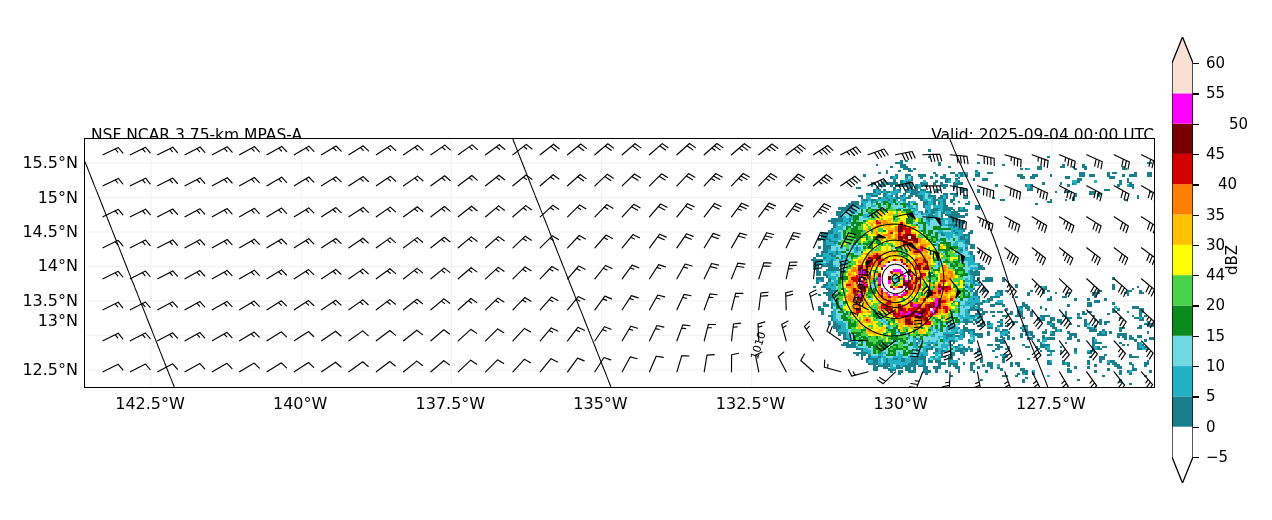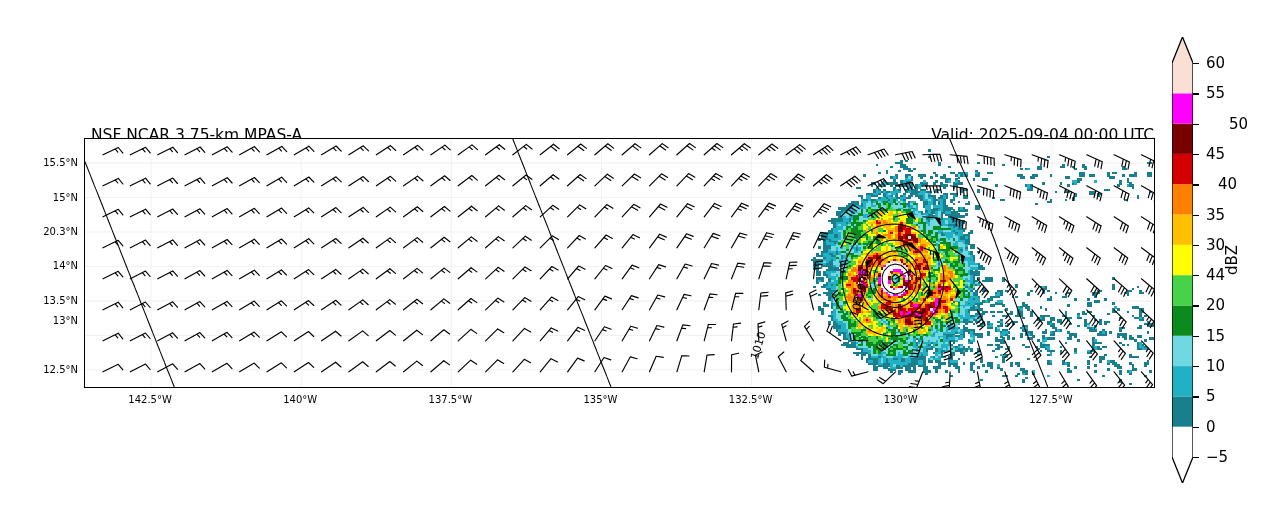--- a/index.html
+++ b/index.html
@@ -12,23 +12,23 @@
   #hdr-left{left:91px;top:80px;text-align:left;}
   #hdr-right{right:118px;top:80px;text-align:right;}
 
   
   #axes{position:absolute;left:84px;top:138px;width:1071px;height:250px;
         border:1.3px solid #000;box-sizing:border-box;overflow:hidden;
         background:#ffffff;}
   #plotsvg{position:absolute;left:0;top:0;}
 
   
-  .ytick{position:absolute;right:1194px;font-size:10px;white-space:pre;
+  .ytick{position:absolute;right:1194px;font-size:16px;white-space:pre;
          text-align:right;transform:translateY(-50%);}
-  .xtick{position:absolute;top:394px;font-size:10px;white-space:pre;
+  .xtick{position:absolute;top:394px;font-size:16px;white-space:pre;
          transform:translateX(-50%);}
 
   
   #cbar{position:absolute;left:1172px;top:37px;width:21px;height:446px;}
   #cbar-body{position:absolute;left:0;top:0;width:21px;height:446px;}
   .cbtick{position:absolute;left:28px;font-size:15px;white-space:pre;
           transform:translateY(-50%);}
   .cbtickmark{position:absolute;left:21px;width:6px;height:1.3px;background:#000;}
   #cbar-label{position:absolute;left:1232px;top:260px;font-size:15px;
               transform:translate(-50%,-50%) rotate(-90deg);white-space:pre;}
@@ -105,21 +105,21 @@
         <g id="barbs" stroke="#000000" stroke-width="1.15" fill="none" stroke-linecap="round" stroke-linejoin="round">
             <path d="M18.0 15.8L33.3 8.5M33.3 8.5L37.9 14.1M30.3 10.0L32.8 13.1M45.3 15.8L60.6 8.3M60.6 8.3L65.2 13.9M57.5 9.8L60.1 12.9M72.7 15.8L87.8 8.2M87.8 8.2L92.5 13.6M84.8 9.7L87.4 12.7M100.0 15.8L115.1 8.0M115.1 8.0L119.8 13.4M112.0 9.6L114.7 12.6M127.3 15.8L142.3 7.8M142.3 7.8L147.1 13.2M139.3 9.4L142.0 12.4M154.6 15.8L169.5 7.6M169.5 7.6L174.4 12.9M166.5 9.3L169.2 12.2M182.0 15.8L196.7 7.4M196.7 7.4L201.7 12.7M193.8 9.1L196.5 12.0M209.3 15.8L223.9 7.2M223.9 7.2L228.9 12.4M221.0 8.9L223.8 11.8M236.6 15.8L251.1 7.0M251.1 7.0L256.2 12.1M248.2 8.8L251.1 11.6M263.9 15.8L278.3 6.8M278.3 6.8L283.5 11.8M275.5 8.6L278.3 11.4M291.3 15.8L305.5 6.6M305.5 6.6L310.7 11.5M302.7 8.4L305.6 11.2M318.6 15.8L332.7 6.3M332.7 6.3L338.0 11.2M329.9 8.2L332.8 11.0M345.9 15.8L359.9 6.1M359.9 6.1L365.2 10.9M357.1 8.1L360.1 10.7M373.2 15.8L387.0 5.9M387.0 5.9L392.5 10.6M384.3 7.9L387.3 10.5M400.6 15.8L414.2 5.7M414.2 5.7L419.7 10.3M411.5 7.7L414.5 10.3M427.9 15.8L441.3 5.4M441.3 5.4L447.0 10.0M438.7 7.5L441.8 10.0M455.2 15.8L468.5 5.2M468.5 5.2L474.2 9.7M465.9 7.4L471.5 11.8M482.6 15.8L495.7 5.0M495.7 5.0L501.4 9.4M493.0 7.2L498.8 11.5M509.9 15.8L522.8 4.8M522.8 4.8L528.6 9.1M520.2 7.0L526.1 11.3M537.2 15.8L550.0 4.7M550.0 4.7L555.9 8.9M547.5 6.9L553.3 11.1M564.5 15.8L577.2 4.6M577.2 4.6L583.1 8.7M574.7 6.8L580.6 11.0M591.9 15.8L604.5 4.5M604.5 4.5L610.4 8.6M602.0 6.8L607.9 10.9M619.2 15.8L631.9 4.5M631.9 4.5L637.8 8.6M629.3 6.8L635.2 10.9M626.8 9.1L630.1 11.3M646.5 15.8L659.3 4.7M659.3 4.7L665.2 8.8M656.8 6.9L662.6 11.1M654.2 9.1L657.4 11.5M673.8 15.8L686.9 5.0M686.9 5.0L692.7 9.3M684.3 7.2L690.1 11.5M681.7 9.3L684.9 11.7M701.2 15.8L714.7 5.6M714.7 5.6L720.3 10.1M712.0 7.6L717.5 12.2M709.3 9.7L714.8 14.2M728.5 15.8L742.7 6.5M742.7 6.5L747.9 11.4M739.8 8.4L745.1 13.3M737.0 10.2L742.2 15.2M734.2 12.1L737.1 14.8M755.8 15.8L770.9 7.9M770.9 7.9L775.6 13.4M767.8 9.5L772.6 14.9M764.8 11.1L769.6 16.5M761.8 12.7L764.5 15.7M783.1 15.8L799.1 10.0M799.1 10.0L803.1 16.0M795.9 11.1L799.9 17.1M792.7 12.3L796.7 18.3M789.5 13.5L793.5 19.5M810.5 15.8L827.1 12.5M827.1 12.5L830.1 19.0M823.8 13.1L826.8 19.7M820.5 13.8L823.5 20.4M817.1 14.5L820.1 21.0M837.8 15.8L854.8 15.1M854.8 15.1L856.7 22.0M851.4 15.2L853.3 22.2M848.0 15.4L849.9 22.3M844.6 15.5L846.6 22.5M865.1 15.8L882.0 17.4M882.0 17.4L883.0 24.6M878.6 17.1L879.7 24.2M875.3 16.8L876.3 23.9M871.9 16.5L872.9 23.6M892.4 15.8L909.1 19.3M909.1 19.3L909.3 26.5M905.8 18.6L906.0 25.8M902.4 17.9L902.6 25.1M899.1 17.2L899.3 24.4M919.8 15.8L936.1 20.6M936.1 20.6L935.7 27.8M932.8 19.7L932.4 26.9M929.5 18.7L929.2 25.9M926.3 17.8L926.1 21.8M947.1 15.8L963.1 21.6M963.1 21.6L962.3 28.7M959.9 20.4L959.1 27.6M956.7 19.3L955.9 26.4M953.5 18.1L953.0 22.1M974.4 15.8L990.2 22.3M990.2 22.3L989.0 29.4M987.0 21.0L985.9 28.1M983.9 19.7L982.8 26.8M980.7 18.4L980.1 22.4M1001.7 15.8L1017.3 22.7M1017.3 22.7L1016.0 29.8M1014.2 21.4L1012.8 28.4M1011.1 20.0L1009.7 27.1M1029.1 15.8L1044.4 23.1M1044.4 23.1L1043.0 30.1M1041.4 21.6L1039.9 28.7M1038.3 20.2L1036.8 27.2M1056.4 15.8L1071.7 23.3M1071.7 23.3L1070.1 30.3M1068.6 21.8L1067.0 28.8M1065.6 20.3L1064.0 27.4M18.0 46.8L33.3 39.4M33.3 39.4L37.9 45.0M30.2 40.9L32.8 44.0M45.3 46.8L60.5 39.2M60.5 39.2L65.2 44.8M57.5 40.8L60.1 43.8M72.7 46.8L87.8 39.1M87.8 39.1L92.5 44.5M84.8 40.6L87.4 43.6M100.0 46.8L115.0 38.9M115.0 38.9L119.8 44.3M112.0 40.5L114.6 43.5M127.3 46.8L142.2 38.7M142.2 38.7L147.1 44.0M139.2 40.3L141.9 43.3M154.6 46.8L169.4 38.5M169.4 38.5L174.3 43.7M166.5 40.1L169.2 43.1M182.0 46.8L196.6 38.2M196.6 38.2L201.6 43.4M193.7 40.0L196.5 42.9M209.3 46.8L223.8 38.0M223.8 38.0L228.9 43.2M220.9 39.8L223.7 42.6M236.6 46.8L251.0 37.8M251.0 37.8L256.2 42.8M248.1 39.6L251.0 42.4M263.9 46.8L278.2 37.6M278.2 37.6L283.4 42.5M275.3 39.4L278.2 42.2M291.3 46.8L305.4 37.3M305.4 37.3L310.7 42.2M302.5 39.2L305.5 41.9M318.6 46.8L332.5 37.1M332.5 37.1L337.9 41.8M329.7 39.0L332.7 41.7M345.9 46.8L359.6 36.8M359.6 36.8L365.1 41.5M356.9 38.8L359.9 41.4M373.2 46.8L386.8 36.5M386.8 36.5L392.3 41.1M384.1 38.6L387.2 41.1M400.6 46.8L413.9 36.3M413.9 36.3L419.6 40.7M411.2 38.4L414.4 40.9M427.9 46.8L441.0 36.0M441.0 36.0L446.8 40.3M438.4 38.2L441.6 40.6M455.2 46.8L468.1 35.7M468.1 35.7L473.9 40.0M465.5 38.0L468.8 40.3M482.6 46.8L495.2 35.5M495.2 35.5L501.1 39.6M492.7 37.8L498.6 41.8M509.9 46.8L522.3 35.2M522.3 35.2L528.3 39.2M519.8 37.5L525.8 41.5M537.2 46.8L549.4 35.0M549.4 35.0L555.5 38.8M546.9 37.4L553.0 41.2M564.5 46.8L576.5 34.8M576.5 34.8L582.6 38.5M574.1 37.2L580.2 40.9M591.9 46.8L603.6 34.6M603.6 34.6L609.8 38.2M601.3 37.0L607.5 40.7M619.2 46.8L630.8 34.5M630.8 34.5L637.1 38.1M628.5 37.0L634.8 40.5M626.2 39.4L629.6 41.4M646.5 46.8L658.2 34.5M658.2 34.5L664.4 38.0M655.8 36.9L662.1 40.5M653.5 39.4L657.0 41.4M673.8 46.8L685.6 34.6M685.6 34.6L691.8 38.3M683.3 37.0L689.5 40.7M680.9 39.5L684.4 41.5M701.2 46.8L713.3 35.0M713.3 35.0L719.4 38.8M710.9 37.4L717.0 41.2M708.5 39.7L714.5 43.6M728.5 46.8L741.4 35.8M741.4 35.8L747.2 40.0M738.8 38.0L744.6 42.2M736.2 40.2L742.1 44.4M733.6 42.4L736.9 44.8M755.8 46.8L769.8 37.2M769.8 37.2L775.2 42.1M767.0 39.2L772.4 44.0M764.2 41.1L769.6 45.9M761.4 43.0L766.8 47.8M783.1 46.8L798.6 39.7M798.6 39.7L803.0 45.4M795.5 41.1L799.9 46.8M792.4 42.6L796.8 48.2M789.3 44.0L793.8 49.6M810.5 46.8L827.0 43.1M827.0 43.1L830.2 49.6M823.7 43.9L826.9 50.3M820.4 44.6L823.6 51.1M817.1 45.4L820.3 51.8M813.8 46.1L815.5 49.7M837.8 46.8L854.8 46.8M854.8 46.8L856.5 53.8M851.4 46.8L853.1 53.8M848.0 46.8L849.7 53.8M844.6 46.8L846.3 53.8M841.2 46.8L842.1 50.7M865.1 46.8L881.9 49.8M881.9 49.8L882.3 56.9M878.5 49.2L879.0 56.4M875.2 48.6L875.6 55.8M871.8 48.0L872.3 55.2M868.5 47.4L868.7 51.4M892.4 46.8L908.7 51.8M908.7 51.8L908.3 59.0M905.4 50.8L905.0 58.0M902.2 49.8L901.8 57.0M898.9 48.8L898.5 56.0M919.8 46.8L935.6 53.1M935.6 53.1L934.5 60.2M932.4 51.8L931.4 59.0M929.2 50.6L928.2 57.7M926.1 49.3L925.1 56.5M947.1 46.8L962.5 53.9M962.5 53.9L961.1 61.0M959.4 52.5L958.0 59.6M956.4 51.1L955.0 58.2M953.3 49.7L952.5 53.6M974.4 46.8L989.6 54.5M989.6 54.5L988.0 61.5M986.6 52.9L984.9 59.9M983.5 51.4L981.9 58.4M980.5 49.9L979.6 53.8M1001.7 46.8L1016.8 54.8M1016.8 54.8L1015.0 61.8M1013.8 53.2L1012.0 60.2M1010.8 51.6L1009.0 58.6M1029.1 46.8L1044.0 55.0M1044.0 55.0L1042.1 62.0M1041.0 53.4L1039.1 60.3M1038.0 51.7L1036.1 58.7M1056.4 46.8L1071.2 55.1M1071.2 55.1L1069.3 62.1M1068.3 53.5L1066.3 60.4M1065.3 51.8L1063.3 58.7M18.0 77.8L33.3 70.3M33.3 70.3L37.9 75.9M30.2 71.8L32.8 74.9M45.3 77.8L60.5 70.2M60.5 70.2L65.2 75.7M57.5 71.7L60.1 74.8M72.7 77.8L87.7 70.0M87.7 70.0L92.5 75.4M84.7 71.5L87.3 74.6M100.0 77.8L115.0 69.8M115.0 69.8L119.7 75.1M112.0 71.4L114.6 74.4M127.3 77.8L142.2 69.6M142.2 69.6L147.0 74.9M139.2 71.2L141.9 74.2M154.6 77.8L169.4 69.3M169.4 69.3L174.3 74.6M166.4 71.0L169.2 73.9M182.0 77.8L196.6 69.1M196.6 69.1L201.6 74.3M193.6 70.9L196.4 73.7M209.3 77.8L223.7 68.9M223.7 68.9L228.8 73.9M220.8 70.7L223.7 73.5M236.6 77.8L250.9 68.6M250.9 68.6L256.1 73.6M248.0 70.5L250.9 73.2M263.9 77.8L278.1 68.4M278.1 68.4L283.4 73.3M275.2 70.3L278.2 73.0M291.3 77.8L305.2 68.1M305.2 68.1L310.6 72.9M302.4 70.0L305.4 72.7M318.6 77.8L332.3 67.8M332.3 67.8L337.8 72.5M329.6 69.8L332.6 72.4M345.9 77.8L359.4 67.5M359.4 67.5L365.0 72.1M356.7 69.6L359.8 72.1M373.2 77.8L386.5 67.2M386.5 67.2L392.2 71.7M383.9 69.4L387.0 71.8M400.6 77.8L413.6 66.9M413.6 66.9L419.4 71.2M411.0 69.1L414.2 71.5M427.9 77.8L440.7 66.6M440.7 66.6L446.5 70.7M438.1 68.8L441.4 71.2M455.2 77.8L467.7 66.3M467.7 66.3L473.7 70.3M465.2 68.6L468.5 70.8M482.6 77.8L494.7 65.9M494.7 65.9L500.8 69.8M492.3 68.3L495.7 70.5M509.9 77.8L521.7 65.6M521.7 65.6L527.9 69.3M519.3 68.1L522.8 70.1M537.2 77.8L548.7 65.3M548.7 65.3L555.0 68.8M546.4 67.8L552.7 71.3M564.5 77.8L575.6 65.0M575.6 65.0L582.0 68.3M573.4 67.5L579.8 70.9M591.9 77.8L602.6 64.7M602.6 64.7L609.1 67.8M600.5 67.3L606.9 70.4M619.2 77.8L629.6 64.4M629.6 64.4L636.2 67.4M627.5 67.1L634.1 70.1M646.5 77.8L656.7 64.2M656.7 64.2L663.3 67.1M654.6 66.9L661.3 69.8M652.6 69.7L656.3 71.3M673.8 77.8L683.9 64.1M683.9 64.1L690.5 66.9M681.9 66.9L688.5 69.7M679.9 69.6L683.5 71.2M701.2 77.8L711.3 64.2M711.3 64.2L717.9 67.1M709.3 66.9L715.9 69.8M707.3 69.7L713.9 72.5M728.5 77.8L739.2 64.7M739.2 64.7L745.7 67.8M737.1 67.3L743.5 70.4M734.9 69.9L741.4 73.1M732.8 72.6L736.4 74.3M755.8 77.8L767.8 65.8M767.8 65.8L774.0 69.6M765.4 68.2L771.6 72.0M763.0 70.6L769.2 74.4M760.6 73.0L766.7 76.8M783.1 77.8L797.4 68.6M797.4 68.6L802.6 73.5M794.5 70.4L799.8 75.4M791.7 72.3L796.9 77.2M788.8 74.1L794.1 79.1M786.0 76.0L788.9 78.7M810.5 77.8L826.9 73.7M826.9 73.7L830.3 80.1L822.8 74.7ZM821.8 75.0L823.7 78.5M837.8 77.8L854.7 79.3M854.7 79.3L855.8 86.4L850.5 78.9ZM865.1 77.8L881.3 83.0M881.3 83.0L880.8 90.2M878.1 82.0L877.5 89.2M874.8 80.9L874.3 88.1M871.6 79.9L871.1 87.1M868.3 78.9L868.1 82.9M892.4 77.8L907.9 85.0M907.9 85.0L906.5 92.0M904.8 83.5L903.4 90.6M901.7 82.1L900.3 89.2M898.6 80.7L897.2 87.7M895.5 79.3L894.7 83.2M919.8 77.8L934.7 86.0M934.7 86.0L932.8 92.9M931.7 84.3L929.8 91.3M928.7 82.7L926.8 89.7M925.7 81.1L923.9 88.0M947.1 77.8L961.7 86.5M961.7 86.5L959.6 93.4M958.8 84.8L956.7 91.6M955.9 83.0L953.7 89.9M952.9 81.3L951.8 85.1M974.4 77.8L988.9 86.8M988.9 86.8L986.6 93.6M986.0 85.0L983.7 91.8M983.1 83.2L980.8 90.0M980.2 81.4L978.9 85.2M1001.7 77.8L1016.1 86.9M1016.1 86.9L1013.8 93.7M1013.2 85.1L1010.9 91.9M1010.4 83.3L1008.0 90.1M1029.1 77.8L1043.4 87.0M1043.4 87.0L1041.0 93.8M1040.5 85.2L1038.2 92.0M1037.7 83.3L1035.3 90.1M1056.4 77.8L1070.7 87.0M1070.7 87.0L1068.4 93.8M1067.9 85.2L1065.5 92.0M1065.0 83.3L1062.6 90.1M18.0 108.8L33.2 101.3M33.2 101.3L37.9 106.8M30.2 102.8L32.8 105.9M45.3 108.8L60.5 101.1M60.5 101.1L65.2 106.6M57.5 102.7L60.0 105.7M72.7 108.8L87.7 100.9M87.7 100.9L92.4 106.3M84.7 102.5L87.3 105.5M100.0 108.8L114.9 100.7M114.9 100.7L119.7 106.0M111.9 102.3L114.6 105.3M127.3 108.8L142.1 100.5M142.1 100.5L147.0 105.7M139.2 102.1L141.9 105.1M154.6 108.8L169.3 100.2M169.3 100.2L174.3 105.4M166.4 102.0L169.1 104.8M182.0 108.8L196.5 100.0M196.5 100.0L201.6 105.1M193.6 101.8L196.4 104.6M209.3 108.8L223.7 99.7M223.7 99.7L228.8 104.8M220.8 101.6L223.6 104.4M236.6 108.8L250.8 99.5M250.8 99.5L256.1 104.4M248.0 101.3L250.9 104.1M263.9 108.8L277.9 99.2M277.9 99.2L283.3 104.0M275.1 101.1L278.1 103.8M291.3 108.8L305.1 98.9M305.1 98.9L310.5 103.6M302.3 100.9L305.3 103.5M318.6 108.8L332.2 98.6M332.2 98.6L337.7 103.2M329.4 100.6L332.5 103.2M345.9 108.8L359.2 98.3M359.2 98.3L364.9 102.7M356.6 100.4L359.7 102.9M373.2 108.8L386.3 97.9M386.3 97.9L392.1 102.2M383.7 100.1L386.9 102.5M400.6 108.8L413.3 97.6M413.3 97.6L419.2 101.7M410.8 99.8L414.0 102.1M427.9 108.8L440.3 97.2M440.3 97.2L446.3 101.2M437.8 99.5L441.2 101.8M455.2 108.8L467.3 96.8M467.3 96.8L473.4 100.6M464.9 99.2L468.3 101.3M482.6 108.8L494.2 96.5M494.2 96.5L500.4 100.0M491.9 98.9L495.3 100.9M509.9 108.8L521.1 96.0M521.1 96.0L527.4 99.4M518.8 98.6L522.4 100.5M537.2 108.8L547.9 95.6M547.9 95.6L554.4 98.8M545.8 98.3L549.4 100.0M564.5 108.8L574.7 95.2M574.7 95.2L581.3 98.1M572.7 97.9L579.3 100.8M591.9 108.8L601.5 94.8M601.5 94.8L608.2 97.4M599.5 97.6L606.3 100.2M619.2 108.8L628.2 94.4M628.2 94.4L635.0 96.7M626.4 97.3L633.2 99.6M646.5 108.8L654.9 94.1M654.9 94.1L661.8 96.0M653.2 97.0L660.1 99.0M673.8 108.8L681.6 93.7M681.6 93.7L688.6 95.5M680.1 96.8L687.0 98.5M678.5 99.8L682.4 100.7M701.2 108.8L708.5 93.5M708.5 93.5L715.5 95.0M707.0 96.6L714.0 98.1M705.5 99.6L709.4 100.5M728.5 108.8L735.6 93.4M735.6 93.4L742.7 94.8M734.2 96.5L741.2 97.9M732.8 99.6L739.8 101.0M755.8 108.8L763.6 93.7M763.6 93.7L770.6 95.5M762.0 96.8L769.0 98.5M760.5 99.8L767.5 101.5M758.9 102.8L765.9 104.5M783.1 108.8L793.8 95.6M793.8 95.6L800.3 98.6L791.1 98.9ZM790.5 99.7L794.1 101.4M810.5 108.8L826.7 104.0M826.7 104.0L830.4 110.2L822.7 105.2ZM821.7 105.5L825.3 111.7M818.4 106.5L822.0 112.7M815.2 107.4L817.2 110.9M837.8 108.8L853.9 114.3M853.9 114.3L853.2 121.5L849.9 112.9ZM848.9 112.6L848.2 119.8M845.7 111.5L845.3 115.5M865.1 108.8L879.6 117.7M879.6 117.7L877.4 124.6L876.0 115.5ZM892.4 108.8L906.2 118.8M906.2 118.8L903.5 125.4M903.5 116.8L900.7 123.5M900.7 114.8L898.0 121.5M898.0 112.8L895.2 119.5M895.2 110.8L893.7 114.5M919.8 108.8L933.3 119.1M933.3 119.1L930.4 125.7M930.6 117.1L927.7 123.7M927.9 115.0L925.0 121.6M925.2 113.0L922.3 119.5M947.1 108.8L960.6 119.2M960.6 119.2L957.6 125.8M957.9 117.1L954.9 123.7M955.2 115.1L952.2 121.6M952.5 113.0L950.8 116.6M974.4 108.8L987.9 119.2M987.9 119.2L985.0 125.8M985.2 117.1L982.3 123.7M982.5 115.0L979.6 121.6M979.8 113.0L978.2 116.6M1001.7 108.8L1015.3 119.1M1015.3 119.1L1012.4 125.7M1012.6 117.0L1009.7 123.6M1009.9 115.0L1007.0 121.6M1029.1 108.8L1042.7 119.0M1042.7 119.0L1039.9 125.6M1040.0 116.9L1037.2 123.6M1037.3 114.9L1034.4 121.5M1056.4 108.8L1070.1 118.8M1070.1 118.8L1067.4 125.5M1067.4 116.8L1064.6 123.5M1064.6 114.8L1061.9 121.5M18.0 139.8L33.2 132.3M33.2 132.3L37.8 137.8M30.2 133.8L32.8 136.8M45.3 139.8L60.5 132.1M60.5 132.1L65.1 137.5M57.4 133.6L60.0 136.7M72.7 139.8L87.7 131.9M87.7 131.9L92.4 137.2M84.7 133.5L87.3 136.4M100.0 139.8L114.9 131.6M114.9 131.6L119.7 137.0M111.9 133.3L114.6 136.2M127.3 139.8L142.1 131.4M142.1 131.4L147.0 136.7M139.1 133.1L141.9 136.0M154.6 139.8L169.3 131.2M169.3 131.2L174.3 136.3M166.3 132.9L169.1 135.8M182.0 139.8L196.4 130.9M196.4 130.9L201.5 136.0M193.5 132.7L196.4 135.5M209.3 139.8L223.6 130.6M223.6 130.6L228.8 135.6M220.7 132.5L223.6 135.2M236.6 139.8L250.7 130.4M250.7 130.4L256.0 135.2M247.9 132.2L250.8 135.0M263.9 139.8L277.8 130.1M277.8 130.1L283.2 134.8M275.1 132.0L278.1 134.7M291.3 139.8L304.9 129.7M304.9 129.7L310.4 134.4M302.2 131.8L305.3 134.3M318.6 139.8L332.0 129.4M332.0 129.4L337.6 133.9M329.3 131.5L332.5 134.0M345.9 139.8L359.1 129.1M359.1 129.1L364.8 133.4M356.4 131.2L359.6 133.6M373.2 139.8L386.1 128.7M386.1 128.7L391.9 132.9M383.5 130.9L386.8 133.2M400.6 139.8L413.1 128.3M413.1 128.3L419.0 132.3M410.6 130.6L413.9 132.8M427.9 139.8L440.0 127.9M440.0 127.9L446.1 131.7M437.6 130.3L441.0 132.4M455.2 139.8L466.9 127.5M466.9 127.5L473.1 131.0M464.5 129.9L468.0 131.9M482.6 139.8L493.7 127.0M493.7 127.0L500.1 130.3M491.5 129.6L495.0 131.4M509.9 139.8L520.5 126.5M520.5 126.5L527.0 129.6M518.3 129.2L522.0 130.9M537.2 139.8L547.1 126.1M547.1 126.1L553.8 128.8M545.2 128.8L548.9 130.3M564.5 139.8L573.7 125.6M573.7 125.6L580.5 127.9M571.9 128.4L575.7 129.7M591.9 139.8L600.2 125.0M600.2 125.0L607.1 127.0M598.5 128.0L602.4 129.1M619.2 139.8L626.6 124.5M626.6 124.5L633.6 126.1M625.1 127.6L632.1 129.2M646.5 139.8L652.8 124.1M652.8 124.1L659.9 125.1M651.6 127.2L658.7 128.3M673.8 139.8L678.9 123.6M678.9 123.6L686.1 124.1M677.9 126.9L685.1 127.3M701.2 139.8L704.8 123.2M704.8 123.2L712.0 123.1M704.0 126.6L711.2 126.4M703.3 129.9L707.3 129.8M728.5 139.8L730.4 123.0M730.4 123.0L737.6 122.1M730.0 126.3L737.2 125.5M729.6 129.7L736.8 128.9M755.8 139.8L755.8 122.8M755.8 122.8L762.8 121.2M755.8 126.2L762.8 124.6M755.8 129.6L762.8 128.0M755.8 133.0L759.7 132.1M783.1 139.8L780.8 123.0M780.8 123.0L787.5 120.4L781.4 127.2ZM781.5 128.2L785.3 126.8M810.5 139.8L825.1 131.2M825.1 131.2L830.1 136.3M822.1 132.9L824.9 135.8M837.8 139.8L847.0 154.1M847.0 154.1L842.1 159.3L844.7 150.5ZM844.2 149.7L839.2 154.9M842.3 146.8L837.4 152.0M865.1 139.8L875.4 153.3M875.4 153.3L870.9 158.9L872.9 150.0ZM892.4 139.8L903.5 152.8M903.5 152.8L899.2 158.6M901.3 150.2L897.0 156.0M899.1 147.6L894.8 153.4M896.9 145.0L892.6 150.8M919.8 139.8L931.3 152.3M931.3 152.3L927.4 158.3M929.0 149.8L925.0 155.8M926.7 147.3L922.7 153.3M924.4 144.8L922.2 148.2M947.1 139.8L959.1 151.9M959.1 151.9L955.3 158.0M956.7 149.5L952.9 155.6M954.3 147.1L950.5 153.2M951.9 144.7L949.8 148.1M974.4 139.8L986.8 151.5M986.8 151.5L983.2 157.8M984.3 149.2L980.7 155.4M981.8 146.9L978.2 153.1M1001.7 139.8L1014.4 151.2M1014.4 151.2L1010.9 157.5M1011.9 148.9L1008.4 155.3M1009.3 146.7L1005.9 153.0M1029.1 139.8L1042.0 150.9M1042.0 150.9L1038.7 157.3M1039.4 148.7L1036.1 155.1M1036.8 146.5L1033.5 152.9M1056.4 139.8L1069.5 150.7M1069.5 150.7L1066.3 157.1M1066.9 148.5L1063.7 155.0M1064.3 146.3L1061.1 152.8M18.0 170.8L33.2 163.2M33.2 163.2L37.8 168.8M30.2 164.8L32.8 167.8M45.3 170.8L60.4 163.0M60.4 163.0L65.1 168.5M57.4 164.6L60.0 167.6M72.7 170.8L87.7 162.8M87.7 162.8L92.4 168.2M84.7 164.4L87.3 167.4M100.0 170.8L114.9 162.6M114.9 162.6L119.7 167.9M111.9 164.2L114.6 167.2M127.3 170.8L142.0 162.4M142.0 162.4L147.0 167.6M139.1 164.1L141.8 167.0M154.6 170.8L169.2 162.1M169.2 162.1L174.3 167.3M166.3 163.9L169.1 166.7M182.0 170.8L196.4 161.8M196.4 161.8L201.5 166.9M193.5 163.6L196.4 166.4M209.3 170.8L223.5 161.6M223.5 161.6L228.8 166.5M220.7 163.4L223.6 166.2M236.6 170.8L250.7 161.3M250.7 161.3L256.0 166.1M247.9 163.2L250.8 165.9M263.9 170.8L277.8 160.9M277.8 160.9L283.2 165.7M275.0 162.9L278.0 165.5M291.3 170.8L304.8 160.6M304.8 160.6L310.4 165.2M302.1 162.7L305.2 165.2M318.6 170.8L331.9 160.3M331.9 160.3L337.6 164.7M329.2 162.4L332.4 164.8M345.9 170.8L358.9 159.9M358.9 159.9L364.7 164.2M356.3 162.1L359.5 164.4M373.2 170.8L385.9 159.5M385.9 159.5L391.8 163.6M383.4 161.8L386.7 164.0M400.6 170.8L412.8 159.1M412.8 159.1L418.9 162.9M410.4 161.4L413.7 163.6M427.9 170.8L439.7 158.6M439.7 158.6L445.9 162.3M437.3 161.1L440.8 163.1M455.2 170.8L466.5 158.1M466.5 158.1L472.9 161.5M464.3 160.7L467.8 162.6M482.6 170.8L493.2 157.6M493.2 157.6L499.7 160.7M491.1 160.3L494.7 162.0M509.9 170.8L519.9 157.1M519.9 157.1L526.5 159.9M517.9 159.9L521.6 161.4M537.2 170.8L546.4 156.6M546.4 156.6L553.2 158.9M544.6 159.4L548.3 160.7M564.5 170.8L572.8 156.0M572.8 156.0L579.7 157.9M571.1 159.0L575.0 160.0M591.9 170.8L599.0 155.4M599.0 155.4L606.0 156.8M597.6 158.5L601.5 159.3M619.2 170.8L625.0 154.9M625.0 154.9L632.1 155.7M623.8 158.1L627.8 158.5M646.5 170.8L650.6 154.4M650.6 154.4L657.8 154.4M649.8 157.7L653.8 157.7M673.8 170.8L675.9 154.0M675.9 154.0L683.1 153.2M675.5 157.3L682.7 156.6M701.2 170.8L700.7 153.9M700.7 153.9L707.6 152.0M700.8 157.3L707.7 155.4M728.5 170.8L724.6 154.3M724.6 154.3L731.0 151.1M725.4 157.6L731.8 154.4M755.8 170.8L747.2 156.2M747.2 156.2L752.5 151.2M749.0 159.1L754.2 154.1M750.7 162.0L753.6 159.3M783.1 170.8L768.3 162.5M768.3 162.5L770.3 155.6M771.3 164.2L773.3 157.2M774.2 165.8L776.2 158.9M777.2 167.5L778.3 163.7M810.5 170.8L795.8 179.5M795.8 179.5L790.8 174.3M798.7 177.7L793.7 172.5M801.7 176.0L796.7 170.8M804.6 174.3L799.6 169.1M807.5 172.6L804.8 169.7M837.8 170.8L836.1 187.8M836.1 187.8L828.9 188.7M836.4 184.4L829.3 185.3M836.7 181.0L829.6 181.9M837.1 177.6L830.0 178.6M837.4 174.2L833.5 174.8M865.1 170.8L869.9 187.1M869.9 187.1L863.7 190.7M869.0 183.9L862.7 187.5M868.0 180.6L861.7 184.2M867.0 177.4L860.8 180.9M892.4 170.8L900.2 186.0M900.2 186.0L894.7 190.7M898.6 183.0L893.1 187.6M897.1 179.9L891.6 184.6M895.5 176.9L892.5 179.5M919.8 170.8L929.1 185.0M929.1 185.0L924.2 190.3M927.2 182.2L922.3 187.5M925.4 179.4L920.4 184.6M923.5 176.5L920.8 179.4M947.1 170.8L957.5 184.3M957.5 184.3L952.9 189.9M955.4 181.6L950.9 187.2M953.3 178.9L948.8 184.5M974.4 170.8L985.5 183.7M985.5 183.7L981.3 189.6M983.3 181.1L979.1 187.0M981.1 178.6L976.9 184.4M1001.7 170.8L1013.4 183.2M1013.4 183.2L1009.5 189.2M1011.1 180.7L1007.1 186.8M1008.7 178.3L1004.8 184.3M1029.1 170.8L1041.2 182.8M1041.2 182.8L1037.4 188.9M1038.7 180.4L1035.0 186.6M1036.3 178.0L1034.2 181.4M1056.4 170.8L1068.8 182.4M1068.8 182.4L1065.3 188.7M1066.3 180.1L1062.8 186.4M1063.9 177.8L1061.9 181.3M18.0 201.8L33.2 194.2M33.2 194.2L37.8 199.8M30.2 195.8L32.8 198.8M45.3 201.8L60.4 194.0M60.4 194.0L65.1 199.5M57.4 195.6L60.0 198.6M72.7 201.8L87.7 193.8M87.7 193.8L92.4 199.2M84.7 195.4L87.3 198.4M100.0 201.8L114.9 193.6M114.9 193.6L119.7 198.9M111.9 195.2L114.6 198.2M127.3 201.8L142.0 193.3M142.0 193.3L147.0 198.6M139.1 195.0L141.8 197.9M154.6 201.8L169.2 193.1M169.2 193.1L174.3 198.2M166.3 194.8L169.1 197.7M182.0 201.8L196.4 192.8M196.4 192.8L201.5 197.8M209.3 201.8L223.5 192.5M223.5 192.5L228.7 197.5M236.6 201.8L250.6 192.2M250.6 192.2L256.0 197.0M263.9 201.8L277.7 191.9M277.7 191.9L283.2 196.6M291.3 201.8L304.8 191.5M304.8 191.5L310.4 196.1M318.6 201.8L331.8 191.2M331.8 191.2L337.5 195.6M345.9 201.8L358.8 190.8M358.8 190.8L364.6 195.0M373.2 201.8L385.8 190.3M385.8 190.3L391.7 194.4M400.6 201.8L412.7 189.9M412.7 189.9L418.8 193.7M427.9 201.8L439.5 189.4M439.5 189.4L445.7 192.9M455.2 201.8L466.2 188.9M466.2 188.9L472.6 192.1M464.0 191.5L467.6 193.3M482.6 201.8L492.9 188.3M492.9 188.3L499.4 191.3M490.8 191.0L494.5 192.7M509.9 201.8L519.4 187.8M519.4 187.8L526.1 190.3M517.5 190.6L521.2 192.0M537.2 201.8L545.8 187.2M545.8 187.2L552.6 189.2M544.0 190.1L547.9 191.2M564.5 201.8L571.9 186.5M571.9 186.5L578.9 188.1M570.4 189.6L574.3 190.5M591.9 201.8L597.8 185.9M597.8 185.9L605.0 186.8M596.6 189.1L600.6 189.6M619.2 201.8L623.4 185.4M623.4 185.4L630.6 185.5M622.5 188.7L626.5 188.7M646.5 201.8L648.5 185.0M648.5 185.0L655.6 184.1M648.1 188.3L652.1 187.9M673.8 201.8L673.0 184.9M673.0 184.9L679.9 182.9M673.2 188.3L677.0 187.1M701.2 201.8L696.7 185.4M696.7 185.4L703.1 182.0M697.6 188.7L701.1 186.8M728.5 201.8L719.5 187.4M719.5 187.4L724.6 182.3M721.3 190.3L724.2 187.4M755.8 201.8L741.9 192.1M741.9 192.1L744.5 185.4M744.7 194.1L747.3 187.4M783.1 201.8L766.1 201.2M766.1 201.2L764.7 194.1M769.5 201.3L768.1 194.3M810.5 201.8L796.9 212.1M796.9 212.1L791.4 207.6M799.6 210.1L794.1 205.5M802.3 208.0L796.8 203.5M837.8 201.8L832.3 218.0M832.3 218.0L825.2 217.3M833.4 214.7L826.3 214.1M834.5 211.5L827.3 210.8M865.1 201.8L866.1 218.8M866.1 218.8L859.2 220.9M865.9 215.4L859.0 217.5M865.7 212.0L858.8 214.1M892.4 201.8L897.3 218.1M897.3 218.1L891.1 221.7M896.3 214.9L890.1 218.5M895.4 211.6L889.1 215.2M919.8 201.8L927.0 217.2M927.0 217.2L921.4 221.7M925.6 214.1L920.0 218.6M924.1 211.1L918.5 215.6M947.1 201.8L955.9 216.4M955.9 216.4L950.8 221.4M954.1 213.5L949.0 218.5M952.4 210.6L947.3 215.6M974.4 201.8L984.3 215.7M984.3 215.7L979.6 221.1M982.3 212.9L977.6 218.3M980.4 210.1L975.6 215.6M1001.7 201.8L1012.4 215.1M1012.4 215.1L1008.0 220.8M1010.3 212.4L1005.9 218.1M1008.2 209.8L1005.7 212.9M1029.1 201.8L1040.4 214.5M1040.4 214.5L1036.3 220.4M1038.1 212.0L1034.0 217.9M1035.8 209.5L1033.6 212.7M1056.4 201.8L1068.2 214.1M1068.2 214.1L1064.3 220.1M1065.8 211.6L1061.9 217.7M1063.5 209.2L1061.3 212.6M18.0 232.8L33.2 225.3M33.2 225.3L37.9 230.8M45.3 232.8L60.5 225.1M60.5 225.1L65.1 230.5M72.7 232.8L87.7 224.8M87.7 224.8L92.4 230.2M100.0 232.8L114.9 224.6M114.9 224.6L119.7 229.9M127.3 232.8L142.0 224.3M142.0 224.3L147.0 229.6M154.6 232.8L169.2 224.1M169.2 224.1L174.3 229.2M182.0 232.8L196.4 223.8M196.4 223.8L201.5 228.8M209.3 232.8L223.5 223.5M223.5 223.5L228.7 228.4M236.6 232.8L250.6 223.2M250.6 223.2L256.0 228.0M263.9 232.8L277.7 222.8M277.7 222.8L283.2 227.5M291.3 232.8L304.8 222.5M304.8 222.5L310.3 227.0M318.6 232.8L331.8 222.1M331.8 222.1L337.5 226.5M345.9 232.8L358.8 221.7M358.8 221.7L364.6 225.9M373.2 232.8L385.7 221.2M385.7 221.2L391.7 225.2M400.6 232.8L412.5 220.8M412.5 220.8L418.7 224.5M427.9 232.8L439.3 220.3M439.3 220.3L445.6 223.7M455.2 232.8L466.0 219.7M466.0 219.7L472.5 222.9M482.6 232.8L492.6 219.1M492.6 219.1L499.2 221.9M509.9 232.8L519.0 218.5M519.0 218.5L525.8 220.9M537.2 232.8L545.2 217.9M545.2 217.9L552.2 219.7M564.5 232.8L571.2 217.2M571.2 217.2L578.3 218.4M591.9 232.8L596.8 216.6M596.8 216.6L604.0 217.0M619.2 232.8L622.0 216.1M622.0 216.1L629.2 215.6M646.5 232.8L646.6 215.8M646.6 215.8L653.6 214.2M673.8 232.8L670.4 216.2M670.4 216.2L676.9 213.1M701.2 232.8L693.3 217.8M693.3 217.8L698.8 213.0M728.5 232.8L715.8 221.5M715.8 221.5L719.3 215.2M755.8 232.8L739.4 228.3M739.4 228.3L739.7 221.1M742.7 229.2L742.9 225.2M783.1 232.8L766.7 237.1M766.7 237.1L763.3 230.7M770.0 236.2L768.1 232.7M810.5 232.8L798.2 244.7M798.2 244.7L792.2 240.8M800.7 242.3L794.6 238.4M837.8 232.8L831.6 248.7M831.6 248.7L824.5 247.7M832.9 245.5L825.7 244.5M834.1 242.4L830.1 241.8M865.1 232.8L864.3 249.8M864.3 249.8L857.2 251.2M864.5 246.4L857.4 247.8M864.6 243.0L860.7 243.8M892.4 232.8L895.5 249.6M895.5 249.6L888.9 252.5M894.9 246.2L888.3 249.1M894.3 242.9L890.6 244.5M919.8 232.8L925.4 248.9M925.4 248.9L919.4 252.8M924.3 245.7L918.3 249.6M923.2 242.5L919.8 244.6M947.1 232.8L954.6 248.1M954.6 248.1L949.1 252.7M953.1 245.0L947.6 249.6M951.6 242.0L948.5 244.5M974.4 232.8L983.2 247.4M983.2 247.4L978.1 252.4M981.5 244.5L976.4 249.5M979.7 241.6L976.9 244.4M1001.7 232.8L1011.6 246.7M1011.6 246.7L1006.8 252.1M1009.6 243.9L1004.8 249.4M1007.6 241.2L1005.0 244.2M1029.1 232.8L1039.6 246.2M1039.6 246.2L1035.2 251.8M1037.5 243.5L1033.1 249.2M1035.4 240.8L1032.9 244.0M1056.4 232.8L1067.6 245.7M1067.6 245.7L1063.4 251.5M1065.3 243.1L1061.2 249.0M1063.1 240.5L1060.8 243.8" fill="#000"></path>
           </g>
       </g>
     </svg>
   </div>
 
   <div id="yticklabels">
       <div class="ytick" style="top: 162.111px;">15.5°N</div>
       <div class="ytick" style="top: 196.556px;">15°N</div>
-      <div class="ytick" style="top: 231px;">20.3°N</div>
+      <div class="ytick" style="top: 231px;">14.5°N</div>
       <div class="ytick" style="top: 265.444px;">14°N</div>
       <div class="ytick" style="top: 299.889px;">13.5°N</div>
       <div class="ytick" style="top: 320px;">13°N</div>
       <div class="ytick" style="top: 368.778px;">12.5°N</div>
     </div>
   <div id="xticklabels">
       <div class="xtick" style="left: 150.062px;">142.5°W</div>
       <div class="xtick" style="left: 300.202px;">140°W</div>
       <div class="xtick" style="left: 450.343px;">137.5°W</div>
       <div class="xtick" style="left: 600.483px;">135°W</div>

